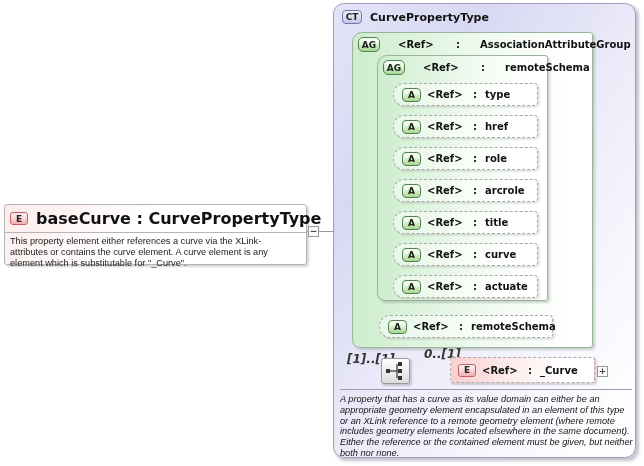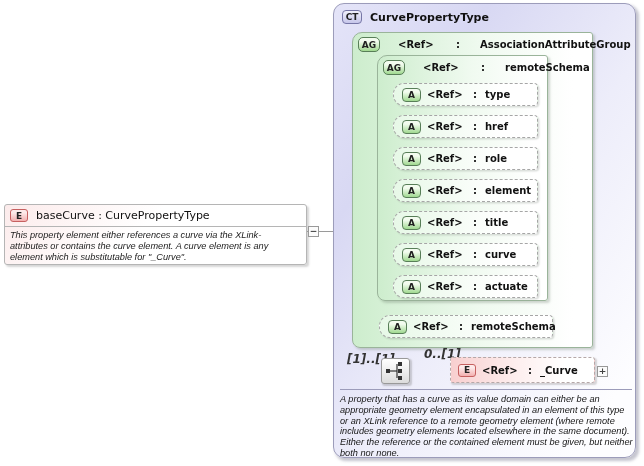--- a/index.html
+++ b/index.html
@@ -32,24 +32,24 @@
   .nm    { font-weight:bold; font-size:10px; color:#111; margin-left:8px; white-space:nowrap; }
 
   
   .el-box {
     position:absolute; left:4px; top:204px; width:303px; height:61px;
     border:1px solid #b5b5b5; border-radius:3px;
     background:linear-gradient(135deg,#fcebeb 0%,#ffffff 45%);
     box-shadow:2px 2px 2px rgba(120,120,120,.30);
   }
   .el-head { display:flex; align-items:center; padding:4px 4px 2px 5px; }
-  .el-title { font-weight:normal; font-size:11px; color:#111; margin-left:8px; white-space:nowrap; }
+  .el-title { font-weight:bold; font-size:16px; color:#111; margin-left:8px; white-space:nowrap; }
   .sep { height:1px; background:#b5b5b5; margin-top:2px; }
   .desc {
-    font-family:"Liberation Sans", sans-serif; font-style:italic;
+    font-family:"Liberation Sans", sans-serif; 
     font-size:9.2px; line-height:11px; color:#1c1c1c; padding:3px 20px 0 5px;
   }
 
   
   .mini {
     position:absolute; width:11px; height:11px; border:1px solid #999;
     background:#fbfbfb; display:flex; align-items:center; justify-content:center;
     font-size:9px; line-height:9px; color:#444; font-weight:bold;
   }
 
@@ -178,21 +178,21 @@
         <div class="a-row" style="left:15px;top:91px;width:145px;">
           <span class="badge a-badge">A</span>
           <span class="ref">&lt;Ref&gt;</span>
           <span class="colon">:</span>
           <span class="nm">role</span>
         </div>
         <div class="a-row" style="left:15px;top:123px;width:145px;">
           <span class="badge a-badge">A</span>
           <span class="ref">&lt;Ref&gt;</span>
           <span class="colon">:</span>
-          <span class="nm">element</span>
+          <span class="nm">arcrole</span>
         </div>
         <div class="a-row" style="left:15px;top:155px;width:145px;">
           <span class="badge a-badge">A</span>
           <span class="ref">&lt;Ref&gt;</span>
           <span class="colon">:</span>
           <span class="nm">title</span>
         </div>
         <div class="a-row" style="left:15px;top:187px;width:145px;">
           <span class="badge a-badge">A</span>
           <span class="ref">&lt;Ref&gt;</span>

